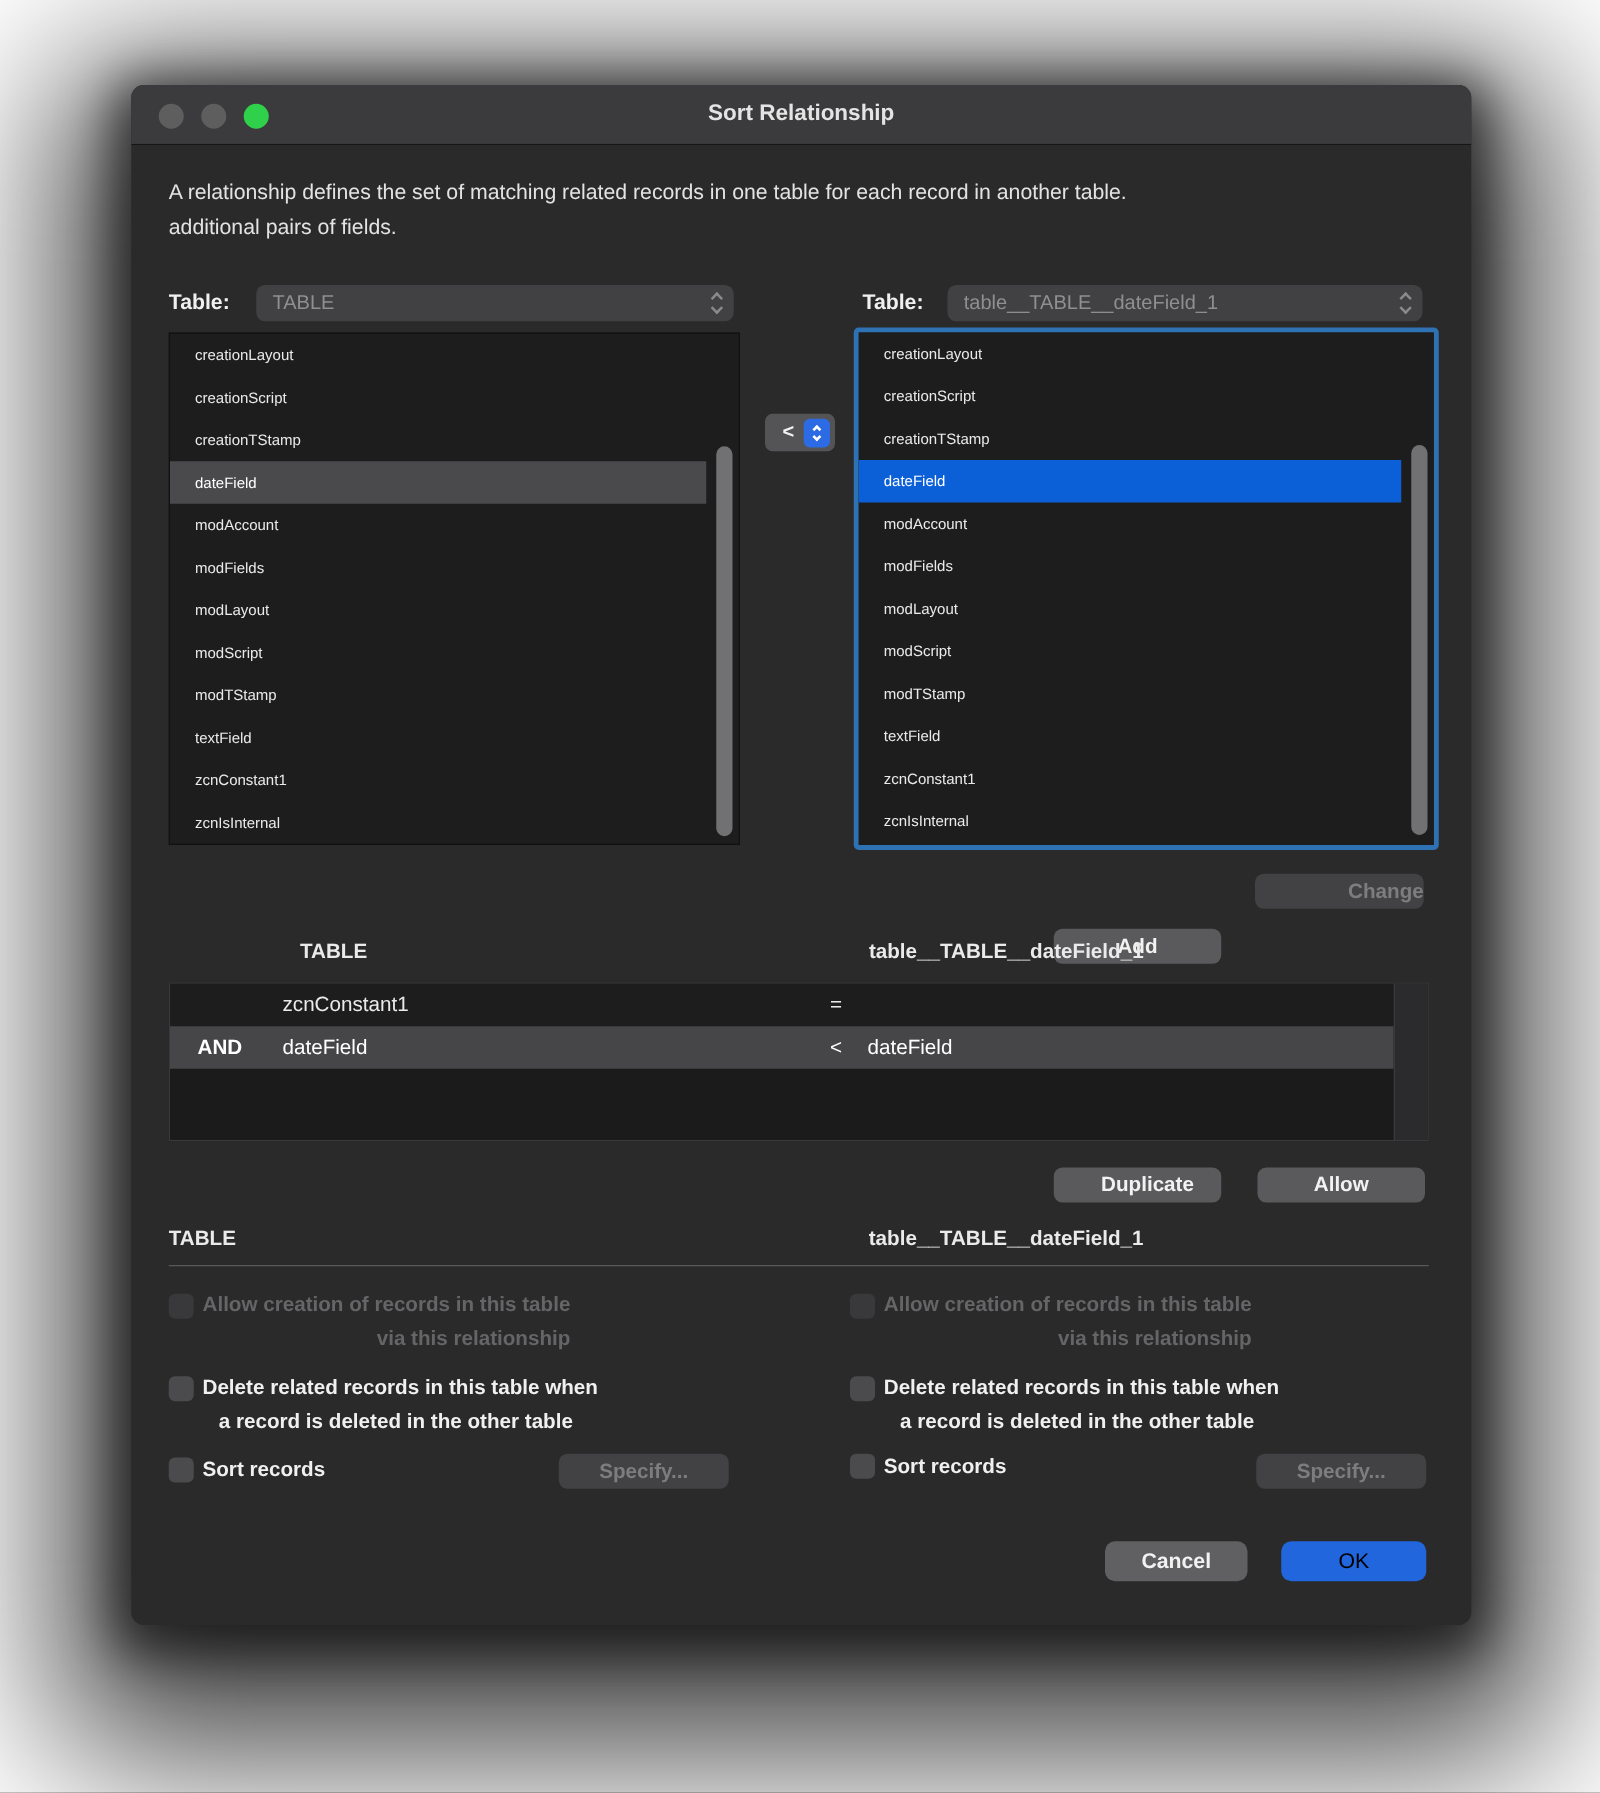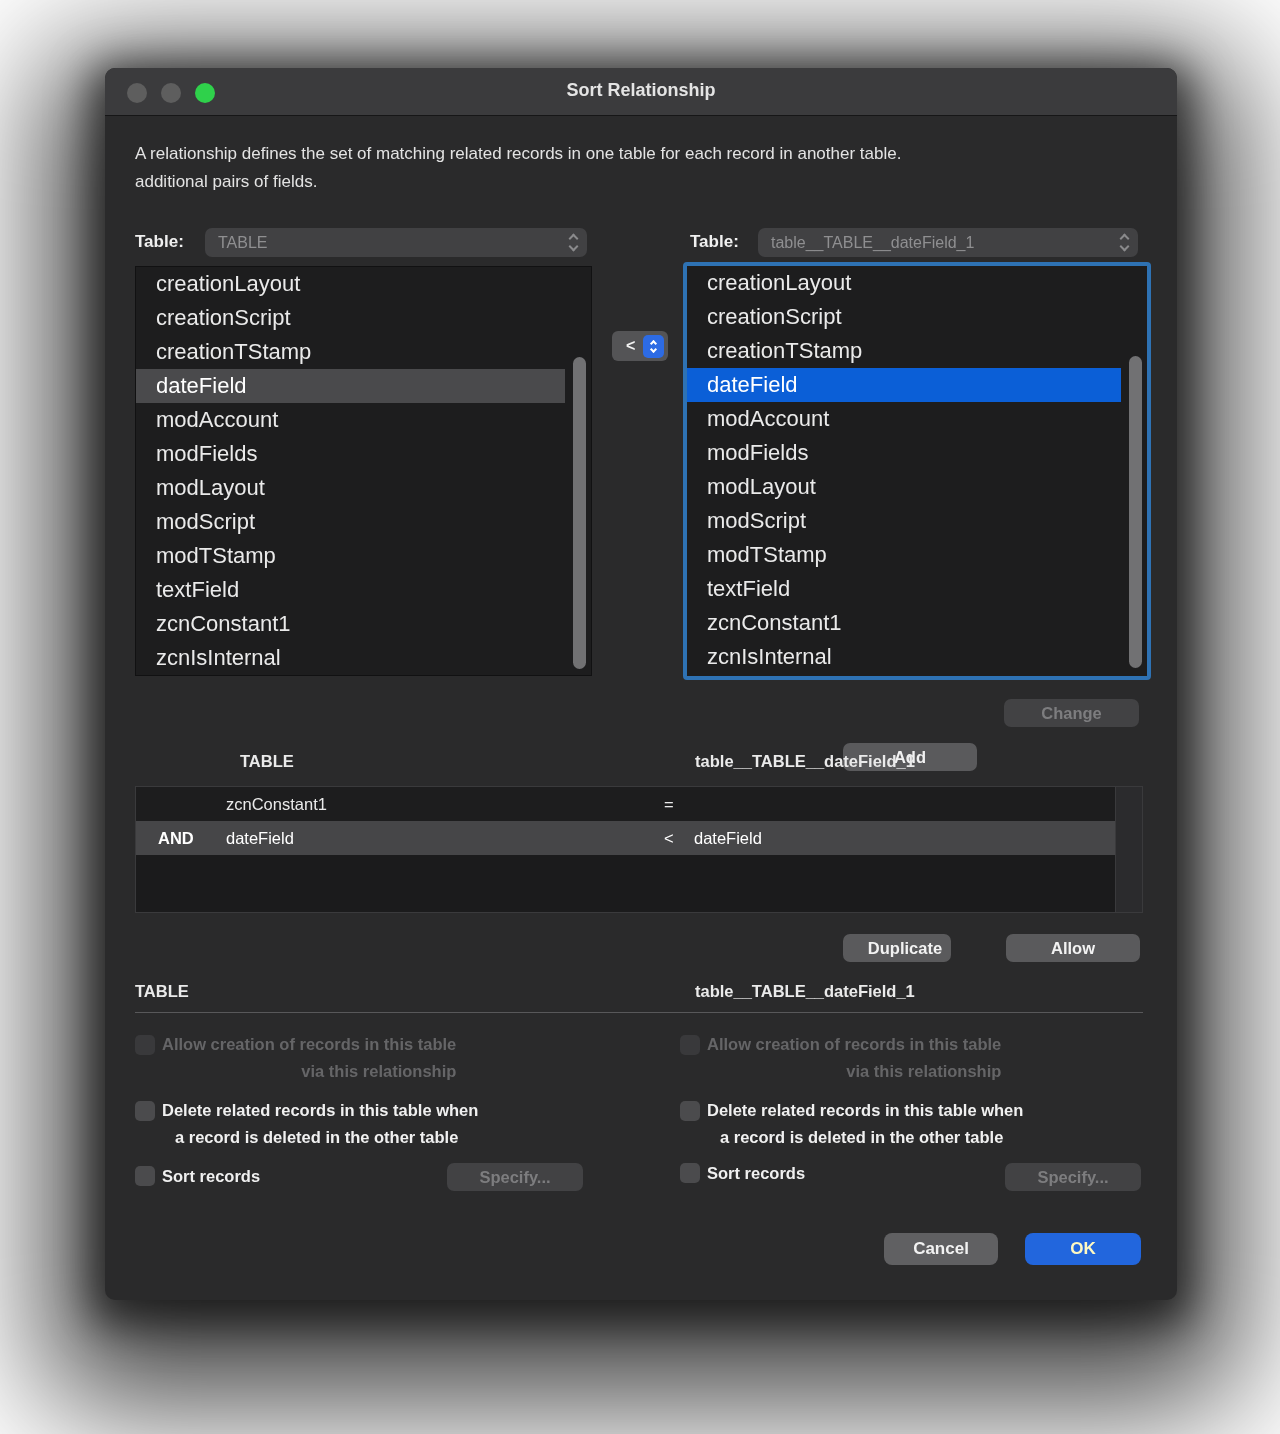--- a/index.html
+++ b/index.html
@@ -32,21 +32,21 @@
   .popup .val { flex:1; font-size:16px; color:#8f8f91; white-space:nowrap; overflow:hidden; }
   .stepper { display:flex; flex-direction:column; gap:5px; align-items:center; margin-left:8px; }
   .chev { width:7px; height:7px; border-right:2px solid #8a8a8c; border-bottom:2px solid #8a8a8c; }
   .chev.up { transform:rotate(-135deg); }
   .chev.down { transform:rotate(45deg); margin-top:-4px; }
 
   
   .list { position:absolute; top:198px; width:457px; height:410px; background:#1d1d1e;
           border:1px solid #111112; display:flex; }
   .list-rows { flex:1; }
-  .list-row { height:34px; line-height:34px; padding-left:20px; font-size:22px; color:#eaeaea;
+  .list-row { height:34px; line-height:34px; padding-left:20px; font-size:12px; color:#eaeaea;
               white-space:nowrap; }
   .list-row.sel-gray { background:#4a4a4c; color:#ffffff; }
   .list-row.sel-blue { background:#0b5fd7; color:#ffffff; }
   .list-scroll { width:26px; position:relative; }
   .list-thumb { position:absolute; right:5px; width:13px; border-radius:7px; background:#717173; }
 
   .focus-ring { position:absolute; left:578px; top:194px; width:468px; height:418px;
                 border:4px solid #2e72b4; border-radius:4px; background:#1d1d1e; }
   .focus-ring .list { position:absolute; left:0; top:0; width:460px; height:410px; border:none; }
 
@@ -58,21 +58,21 @@
   .op-step { width:21px; height:23px; background:#2d6be4; border-radius:5px;
              display:flex; flex-direction:column; align-items:center; justify-content:center; gap:3px; }
   .op-step .chev { width:5px; height:5px; border-color:#ffffff; }
   .op-step .chev.down { margin-top:-2px; }
 
   
   .btn { position:absolute; height:28px; background:#5a5a5c; border-radius:7px;
          font-size:16.5px; color:#f2f2f2; text-align:center; line-height:28px;
          font-weight:600; }
   .btn.disabled { background:#424244; color:#7d7d7f; }
-  .btn.primary { background:#2266dd; color:#fef9c3; font-weight:bold; }
+  .btn.primary { background:#2266dd; color:#000000; font-weight:normal; }
   .btn.cancel { background:#606062; height:32px; line-height:32px; border-radius:8px; font-size:17px; }
   .btn.ok { height:32px; line-height:32px; border-radius:8px; font-size:17px; }
 
   
   .crit-head-left { position:absolute; left:135px; top:684px; font-size:16.5px; font-weight:bold; color:#eaeaea; }
   .crit-head-right { position:absolute; left:450px; top:684px; width:500px; text-align:center;
                      font-size:16.5px; font-weight:bold; color:#eaeaea; }
   .crit-table { position:absolute; left:30px; top:718px; width:1008px; height:127px;
                 background:#1b1b1c; border:1px solid #3a3a3c; display:flex; }
   .crit-rows { flex:1; }
@@ -174,21 +174,21 @@
         <div class="list-row">zcnConstant1</div>
         <div class="list-row">zcnIsInternal</div>
       </div>
       <div class="list-scroll">
         <div class="list-thumb" style="top:90px; height:312px;"></div>
       </div>
     </div>
   </div>
 
   <div class="btn" style="left:738px; top:631px; width:134px;margin-top:44px;">Add</div>
-  <div class="btn disabled" style="left:899px; top:631px; width:135px;">Change</div>
+  <div class="btn disabled" style="left:899px; top:631px; width:135px;text-align:right;">Change</div>
 
   <div class="crit-head-left">TABLE</div>
   <div class="crit-head-right">table__TABLE__dateField_1</div>
 
   <div class="crit-table">
     <div class="crit-rows">
       <div class="crit-row">
         <span class="crit-conj"></span>
         <span class="crit-left">zcnConstant1</span>
         <span class="crit-op">=</span>
@@ -196,21 +196,21 @@
       <div class="crit-row sel">
         <span class="crit-conj">AND</span>
         <span class="crit-left">dateField</span>
         <span class="crit-op">&lt;</span>
         <span class="crit-right">dateField</span>
       </div>
     </div>
     <div class="crit-scroll"></div>
   </div>
 
-  <div class="btn" style="left:738px; top:866px; width:108px;padding-left:16px;">Duplicate</div>
+  <div class="btn" style="left:738px; top:866px; width:134px;padding-left:16px;">Duplicate</div>
   <div class="btn" style="left:901px; top:866px; width:134px;">Allow</div>
 
   <div class="opt-head" style="left:30px;">TABLE</div>
   <div class="opt-head" style="left:590px;">table__TABLE__dateField_1</div>
   <div class="opt-divider"></div>
 
   <div class="checkbox disabled" style="left:30px; top:967px;"></div>
   <div class="cb-label disabled" style="left:57px; top:963px;">
     <div>Allow creation of records in this table</div>
     <div style="padding-left:13px;">via this relationship</div>

